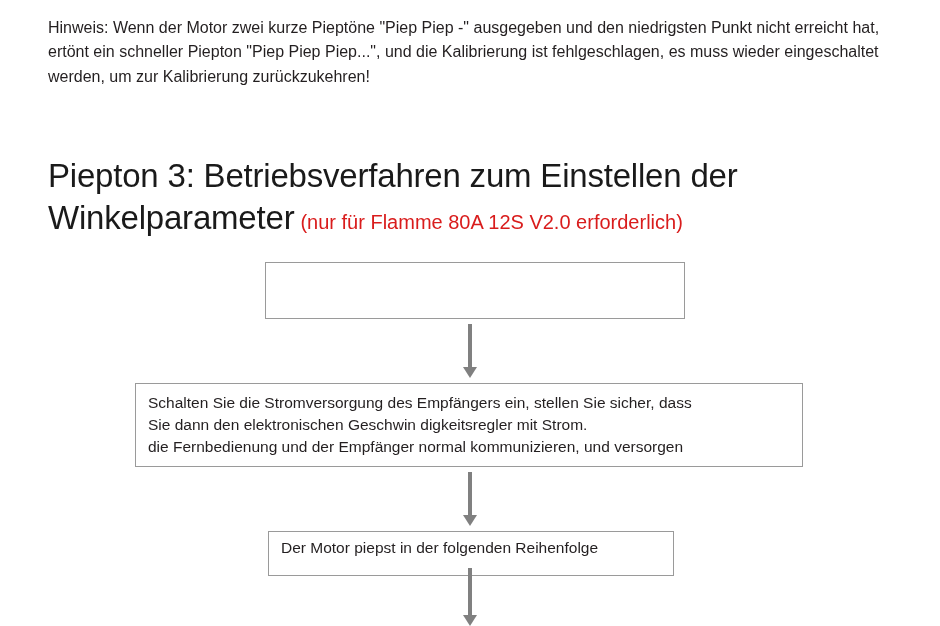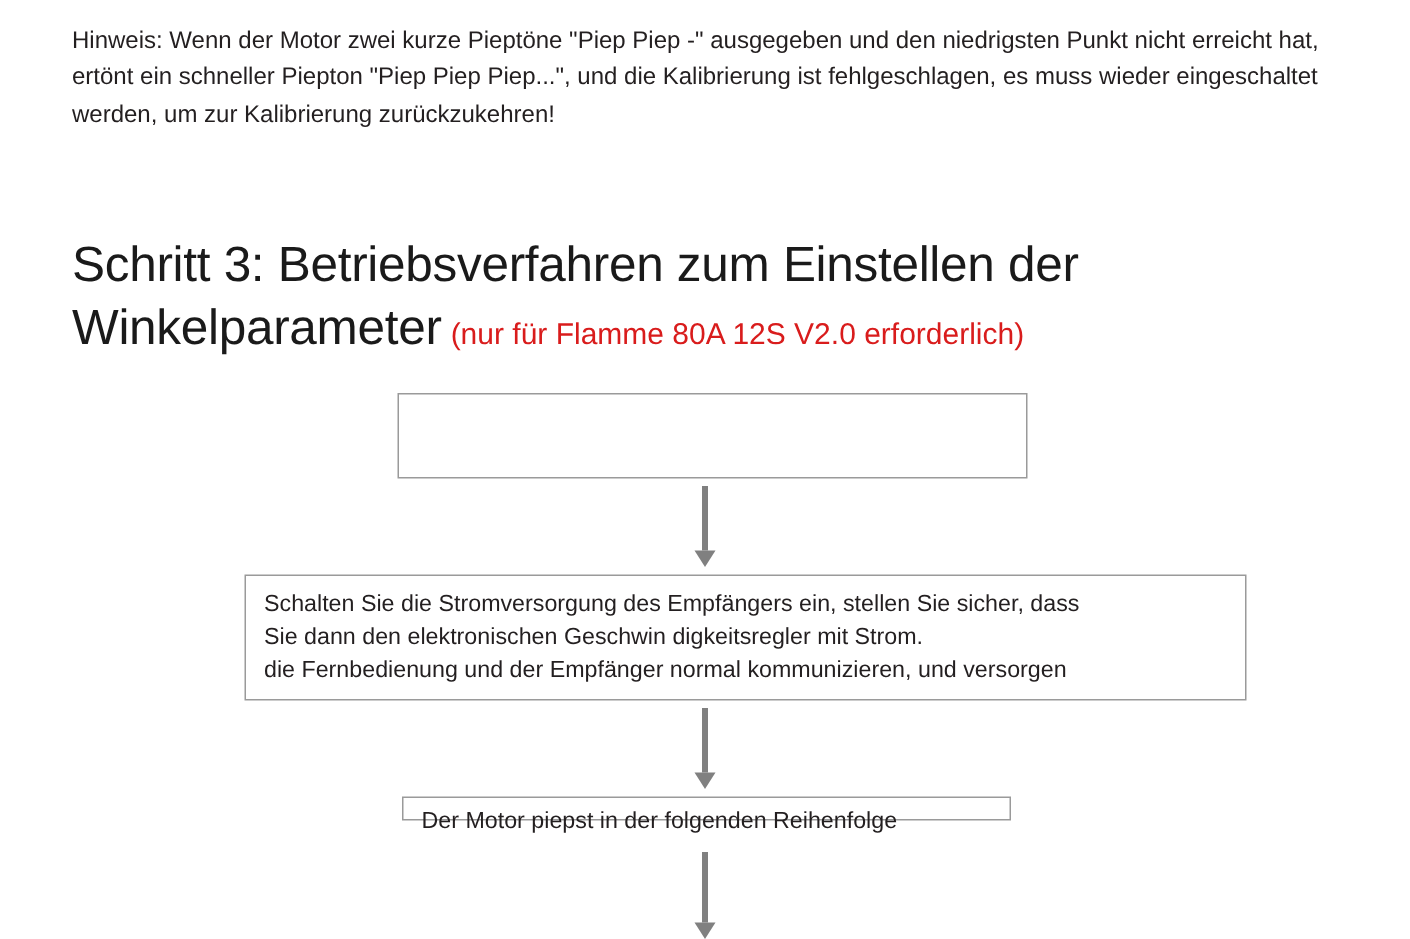--- a/index.html
+++ b/index.html
@@ -84,27 +84,26 @@
     left: 265px;
     top: 0px;
     width: 420px;
     height: 57px;
   }
   .box-2 {
     left: 135px;
     top: 121px;
     width: 668px;
     height: 84px;
-    margin-left: 28px;
   }
   .box-3 {
     left: 268px;
     top: 269px;
     width: 406px;
-    height: 16px;
+    height: 45px;
     padding-top: 5px;
     padding-bottom: 5px;
   }
 
   
   .arrow {
     position: absolute;
     width: 14px;
   }
   .arrow .shaft {
@@ -139,21 +138,21 @@
 </head>
 <body>
 
 <div class="page">
 
   <div class="note">
     <p>Hinweis: Wenn der Motor zwei kurze Pieptöne "Piep Piep -" ausgegeben und den niedrigsten Punkt nicht erreicht hat, ertönt ein schneller Piepton "Piep Piep Piep...", und die Kalibrierung ist fehlgeschlagen, es muss wieder eingeschaltet werden, um zur Kalibrierung zurückzukehren!</p>
   </div>
 
   <div class="heading">
-    <span>Schritt 3: Betriebsverfahren zum Einstellen der</span>
+    <span>Piepton 3: Betriebsverfahren zum Einstellen der</span>
     <span class="line2">
       <span>Winkelparameter</span><span class="heading-note">(nur für Flamme 80A 12S V2.0 erforderlich)</span>
     </span>
   </div>
 
   <div class="flow">
 
     <div class="flow-box box-1">
     </div>
 

